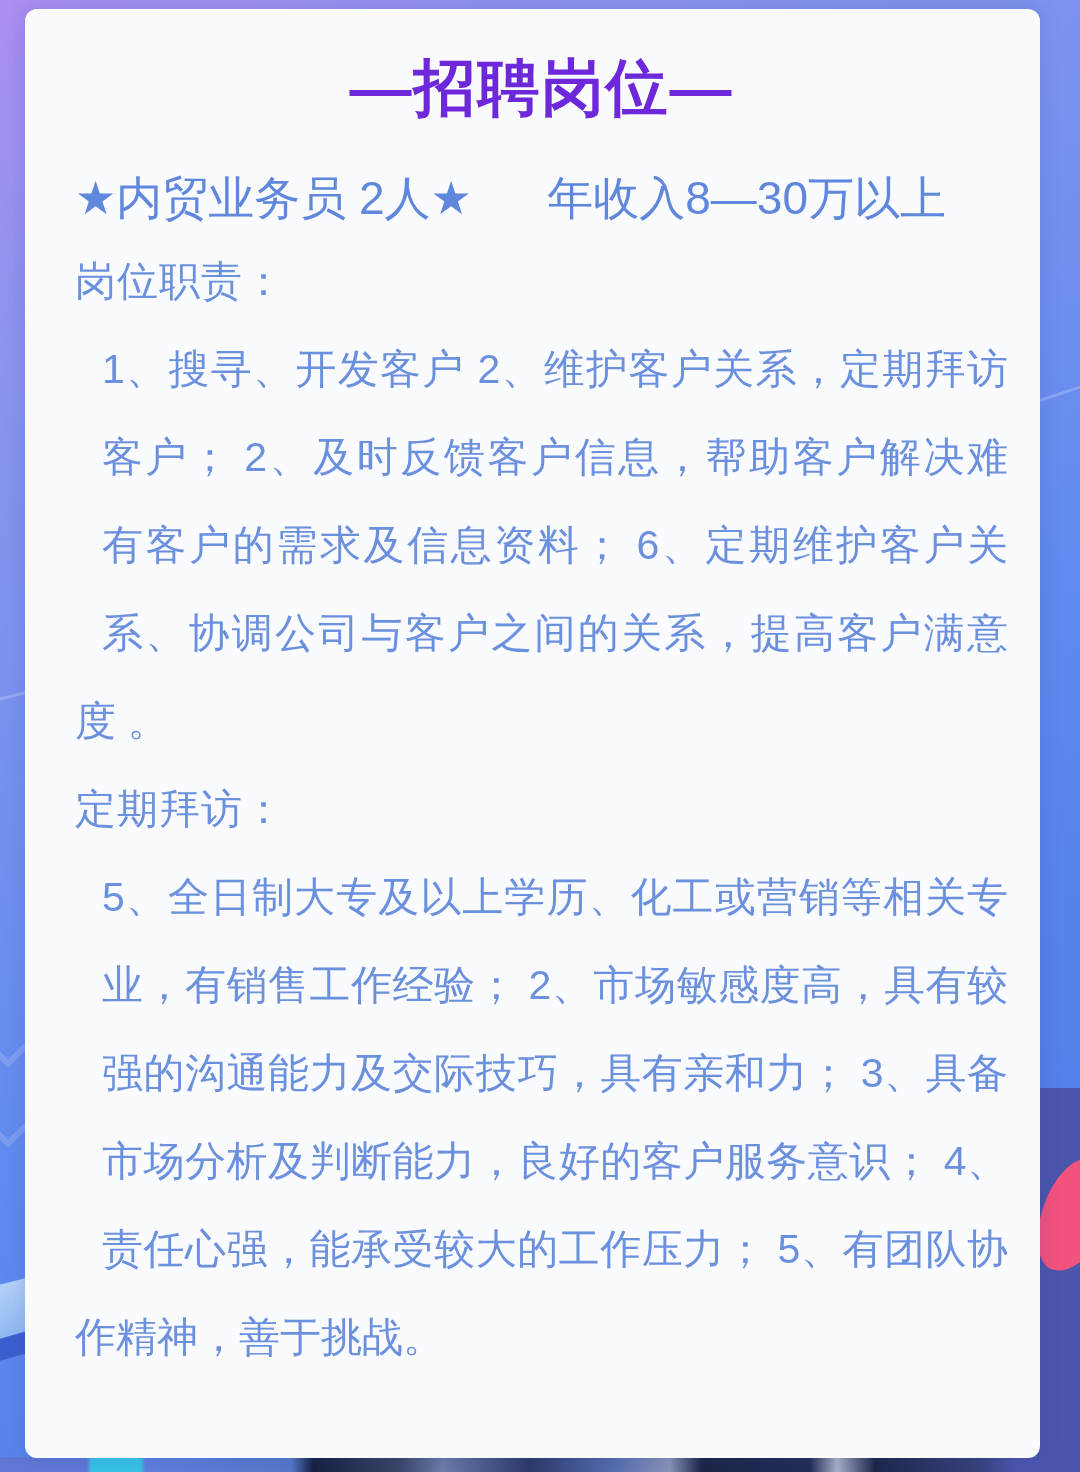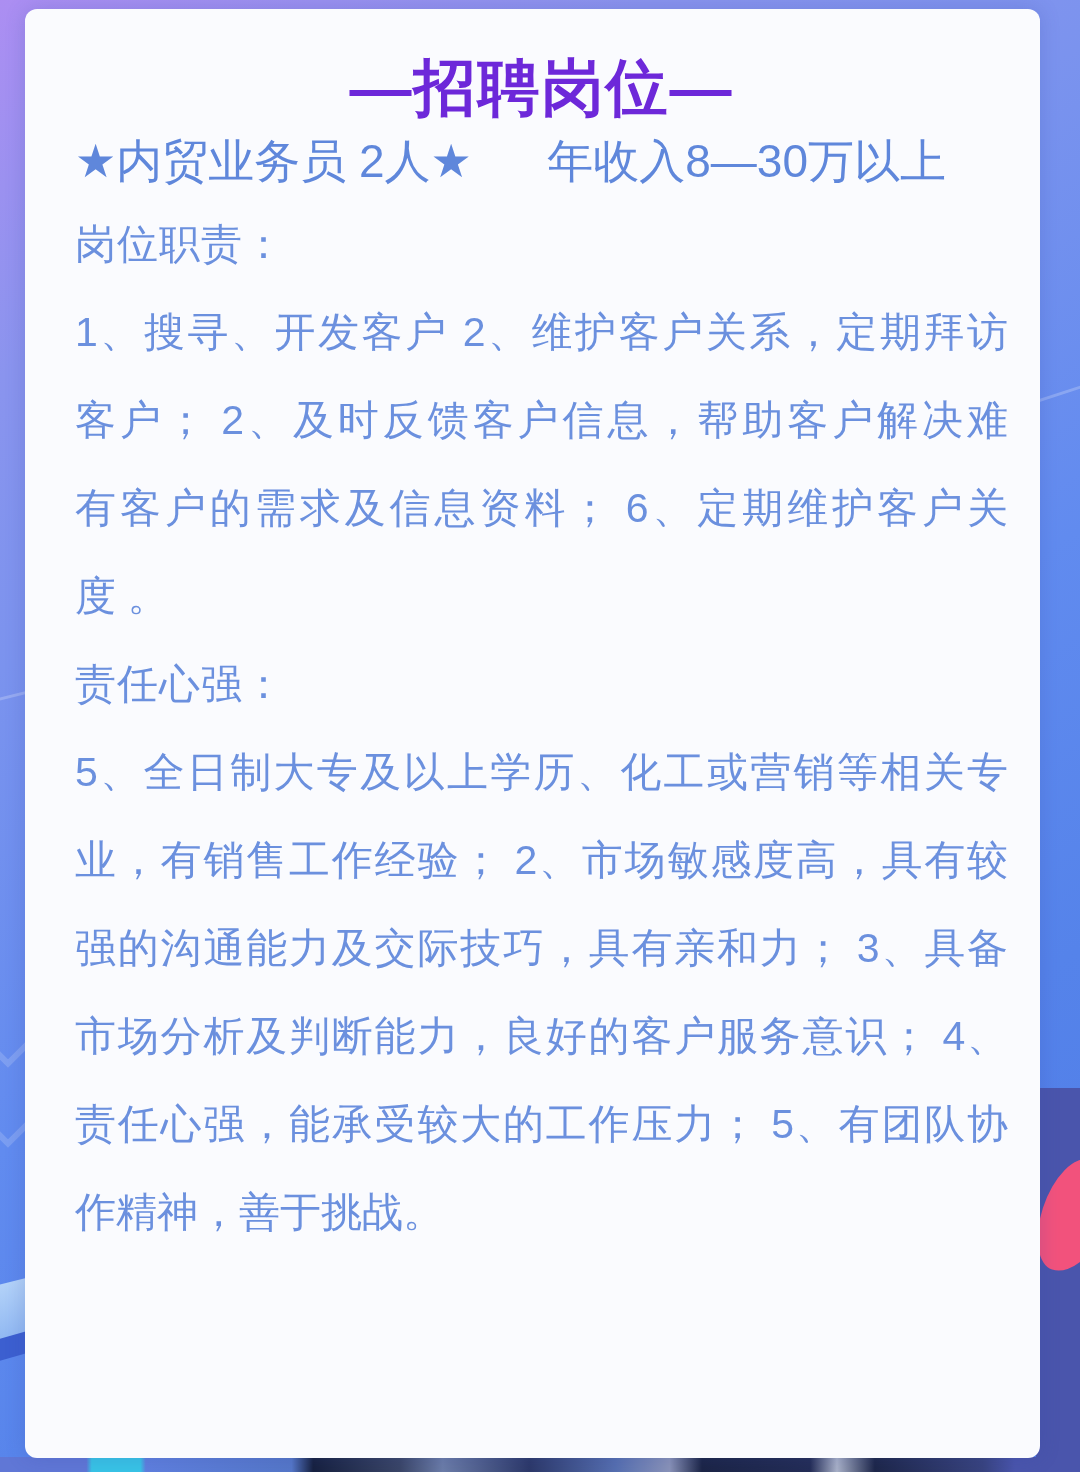--- a/index.html
+++ b/index.html
@@ -108,21 +108,21 @@
     height: 66px;
     line-height: 66px;
     text-align: center;
     font-size: 62px;
     font-weight: 700;
     letter-spacing: 2px;
     color: #6d28d9;
   }
 
   .position-row {
-    margin-top: 17px;
+    margin-top: 54px;
     height: 46px;
     line-height: 46px;
     display: flex;
     justify-content: space-between;
     padding-right: 62px;
     font-size: 46px;
     font-weight: 500;
     color: #5f87db;
   }
 
@@ -134,20 +134,21 @@
   }
   .line {
     height: 88px;
     line-height: 88px;
     white-space: pre;
   }
   .line.fill {
     white-space: normal;
     text-align: justify;
     text-align-last: justify;
+    margin-left: 27px;
   }
   .line.heading {
     letter-spacing: 1px;
   }
 </style>
 </head>
 <body>
 
 <div class="bg">
   <div class="streak s1"></div>
@@ -170,23 +171,24 @@
     <span>★内贸业务员 2人★</span>
     <span>年收入8—30万以上</span>
   </div>
 
   <div class="body-text">
 
     <div class="line heading">岗位职责：</div>
     <div class="line fill">1、搜寻、开发客户 2、维护客户关系，定期拜访</div>
     <div class="line fill">客户； 2、及时反馈客户信息，帮助客户解决难</div>
     <div class="line fill">有客户的需求及信息资料； 6、定期维护客户关</div>
+    <div class="line fill">系、协调公司与客户之间的关系，提高客户满意</div>
     <div class="line">度 。</div>
 
-    <div class="line heading">责任心强：</div>
+    <div class="line heading">定期拜访：</div>
     <div class="line fill">5、全日制大专及以上学历、化工或营销等相关专</div>
     <div class="line fill">业，有销售工作经验； 2、市场敏感度高，具有较</div>
     <div class="line fill">强的沟通能力及交际技巧，具有亲和力； 3、具备</div>
     <div class="line fill">市场分析及判断能力，良好的客户服务意识； 4、</div>
     <div class="line fill">责任心强，能承受较大的工作压力； 5、有团队协</div>
     <div class="line">作精神，善于挑战。</div>
 
   </div>
 </div>
 

